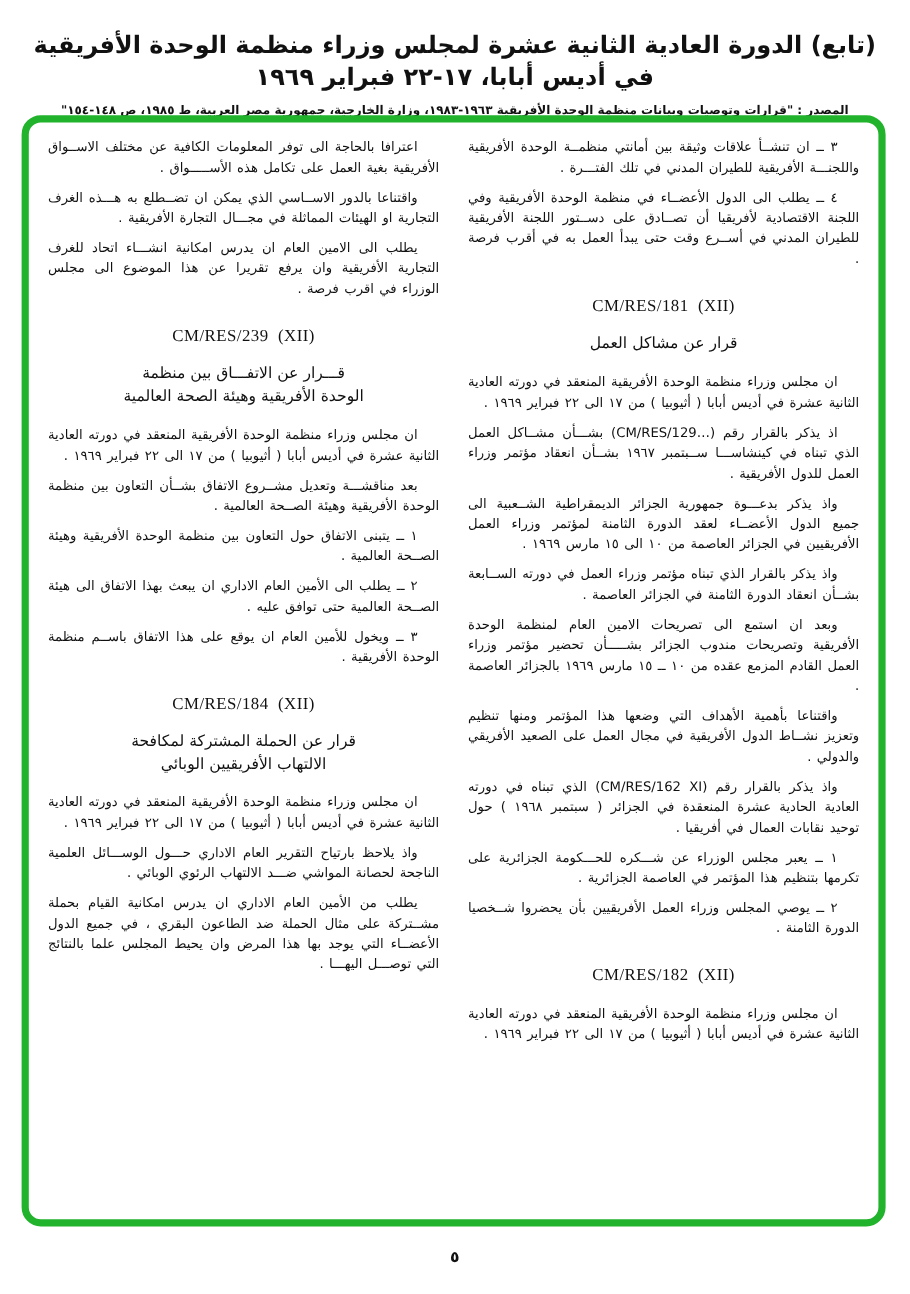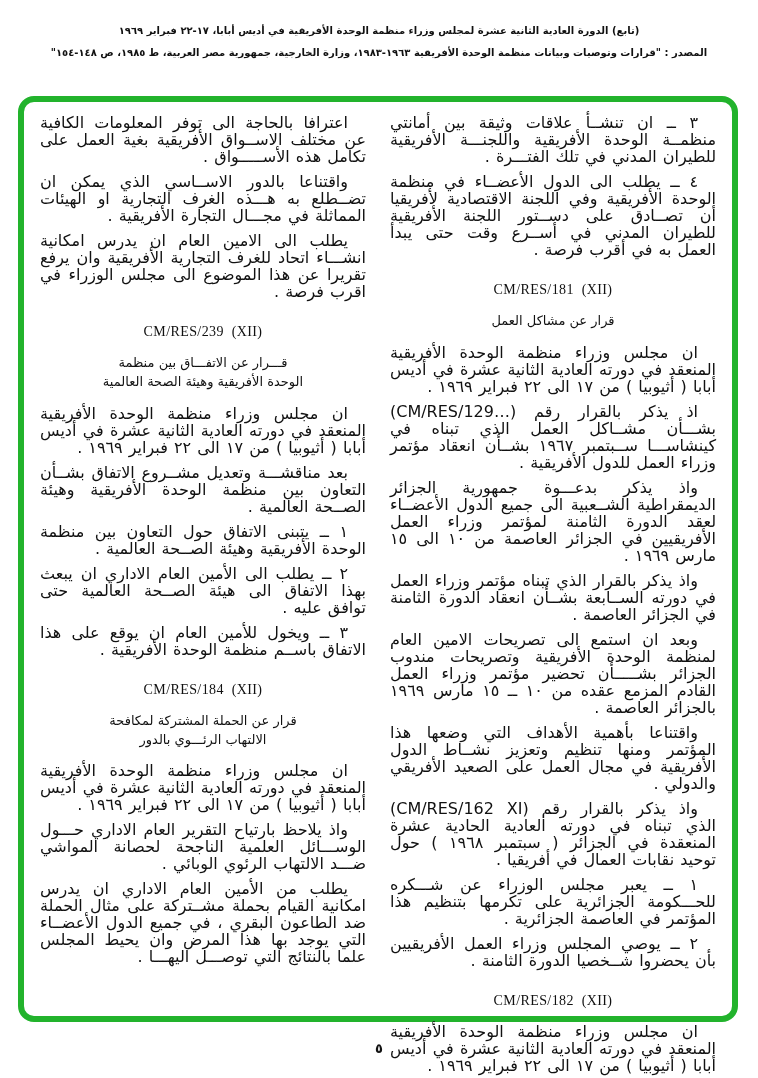--- a/index.html
+++ b/index.html
@@ -2,36 +2,36 @@
 <html lang="ar"><head>
 <meta charset="utf-8">
 <style>
   html,body{margin:0;padding:0;}
   body{
     width:758px;height:1078px;position:relative;background:#ffffff;
     font-family:"DejaVu Sans", sans-serif;color:#111;overflow:hidden;
   }
   
   .header{direction:rtl;text-align:center;padding-top:24px;}
-  .header-title{font-weight:bold;font-size:10px;letter-spacing:0;line-height:1.35;padding:0 12px;}
+  .header-title{font-weight:bold;font-size:20px;letter-spacing:0;line-height:1.35;padding:0 12px;}
   .header-source{font-weight:bold;font-size:10px;margin-top:9px;padding:0 8px;}
 
   
   .content-frame{
     position:absolute;left:18px;top:96px;width:720px;height:926px;
     border:6px solid #22b32c;border-radius:16px;box-sizing:border-box;
     padding:12px 16px 10px 16px;background:#fff;
   }
   .columns{direction:rtl;display:flex;gap:24px;height:100%;}
   .col{flex:1;min-width:0;}
 
   
   .block{direction:rtl;}
   .block.p{
-    font-size:16px;line-height:17px;text-align:justify;
+    font-size:11px;line-height:17px;text-align:justify;
     margin:0 0 8px 0;text-indent:18px;word-spacing:1px;
   }
   .block.code{
     direction:ltr;text-align:center;font-family:"Liberation Serif", serif;
     font-size:14px;font-weight:500;letter-spacing:.4px;white-space:pre;
     margin:24px 0 14px 0;text-indent:0;
   }
   .block.h{
     font-weight:normal;text-align:center;font-size:13px;line-height:1.45;
     margin:2px 0 13px 0;white-space:pre-line;text-indent:0;
@@ -77,21 +77,21 @@
         <div class="block code">CM/RES/239  (XII)</div>
         <div class="block h">قـــرار عن الاتفـــاق بين منظمة
 الوحدة الأفريقية وهيئة الصحة العالمية</div>
         <div class="block p">ان مجلس وزراء منظمة الوحدة الأفريقية المنعقد في دورته العادية الثانية عشرة في أديس أبابا ( أثيوبيا ) من ١٧ الى ٢٢ فبراير ١٩٦٩ .</div>
         <div class="block p">بعد مناقشـــة وتعديل مشــروع الاتفاق بشــأن التعاون بين منظمة الوحدة الأفريقية وهيئة الصــحة العالمية .</div>
         <div class="block p">١ ــ يتبنى الاتفاق حول التعاون بين منظمة الوحدة الأفريقية وهيئة الصــحة العالمية .</div>
         <div class="block p">٢ ــ يطلب الى الأمين العام الاداري ان يبعث بهذا الاتفاق الى هيئة الصــحة العالمية حتى توافق عليه .</div>
         <div class="block p">٣ ــ ويخول للأمين العام ان يوقع على هذا الاتفاق باســم منظمة الوحدة الأفريقية .</div>
         <div class="block code">CM/RES/184  (XII)</div>
         <div class="block h">قرار عن الحملة المشتركة لمكافحة
-الالتهاب الرئـــوي بالدور</div>
+الالتهاب الأفريقيين الوبائي</div>
         <div class="block p">ان مجلس وزراء منظمة الوحدة الأفريقية المنعقد في دورته العادية الثانية عشرة في أديس أبابا ( أثيوبيا ) من ١٧ الى ٢٢ فبراير ١٩٦٩ .</div>
         <div class="block p">واذ يلاحظ بارتياح التقرير العام الاداري حـــول الوســـائل العلمية الناجحة لحصانة المواشي ضـــد الالتهاب الرئوي الوبائي .</div>
         <div class="block p">يطلب من الأمين العام الاداري ان يدرس امكانية القيام بحملة مشــتركة على مثال الحملة ضد الطاعون البقري ، في جميع الدول الأعضــاء التي يوجد بها هذا المرض وان يحيط المجلس علما بالنتائج التي توصـــل اليهـــا .</div>
       </div>
   </div>
 </div>
 
 <div class="page-number">٥</div>
 
 </body></html>

